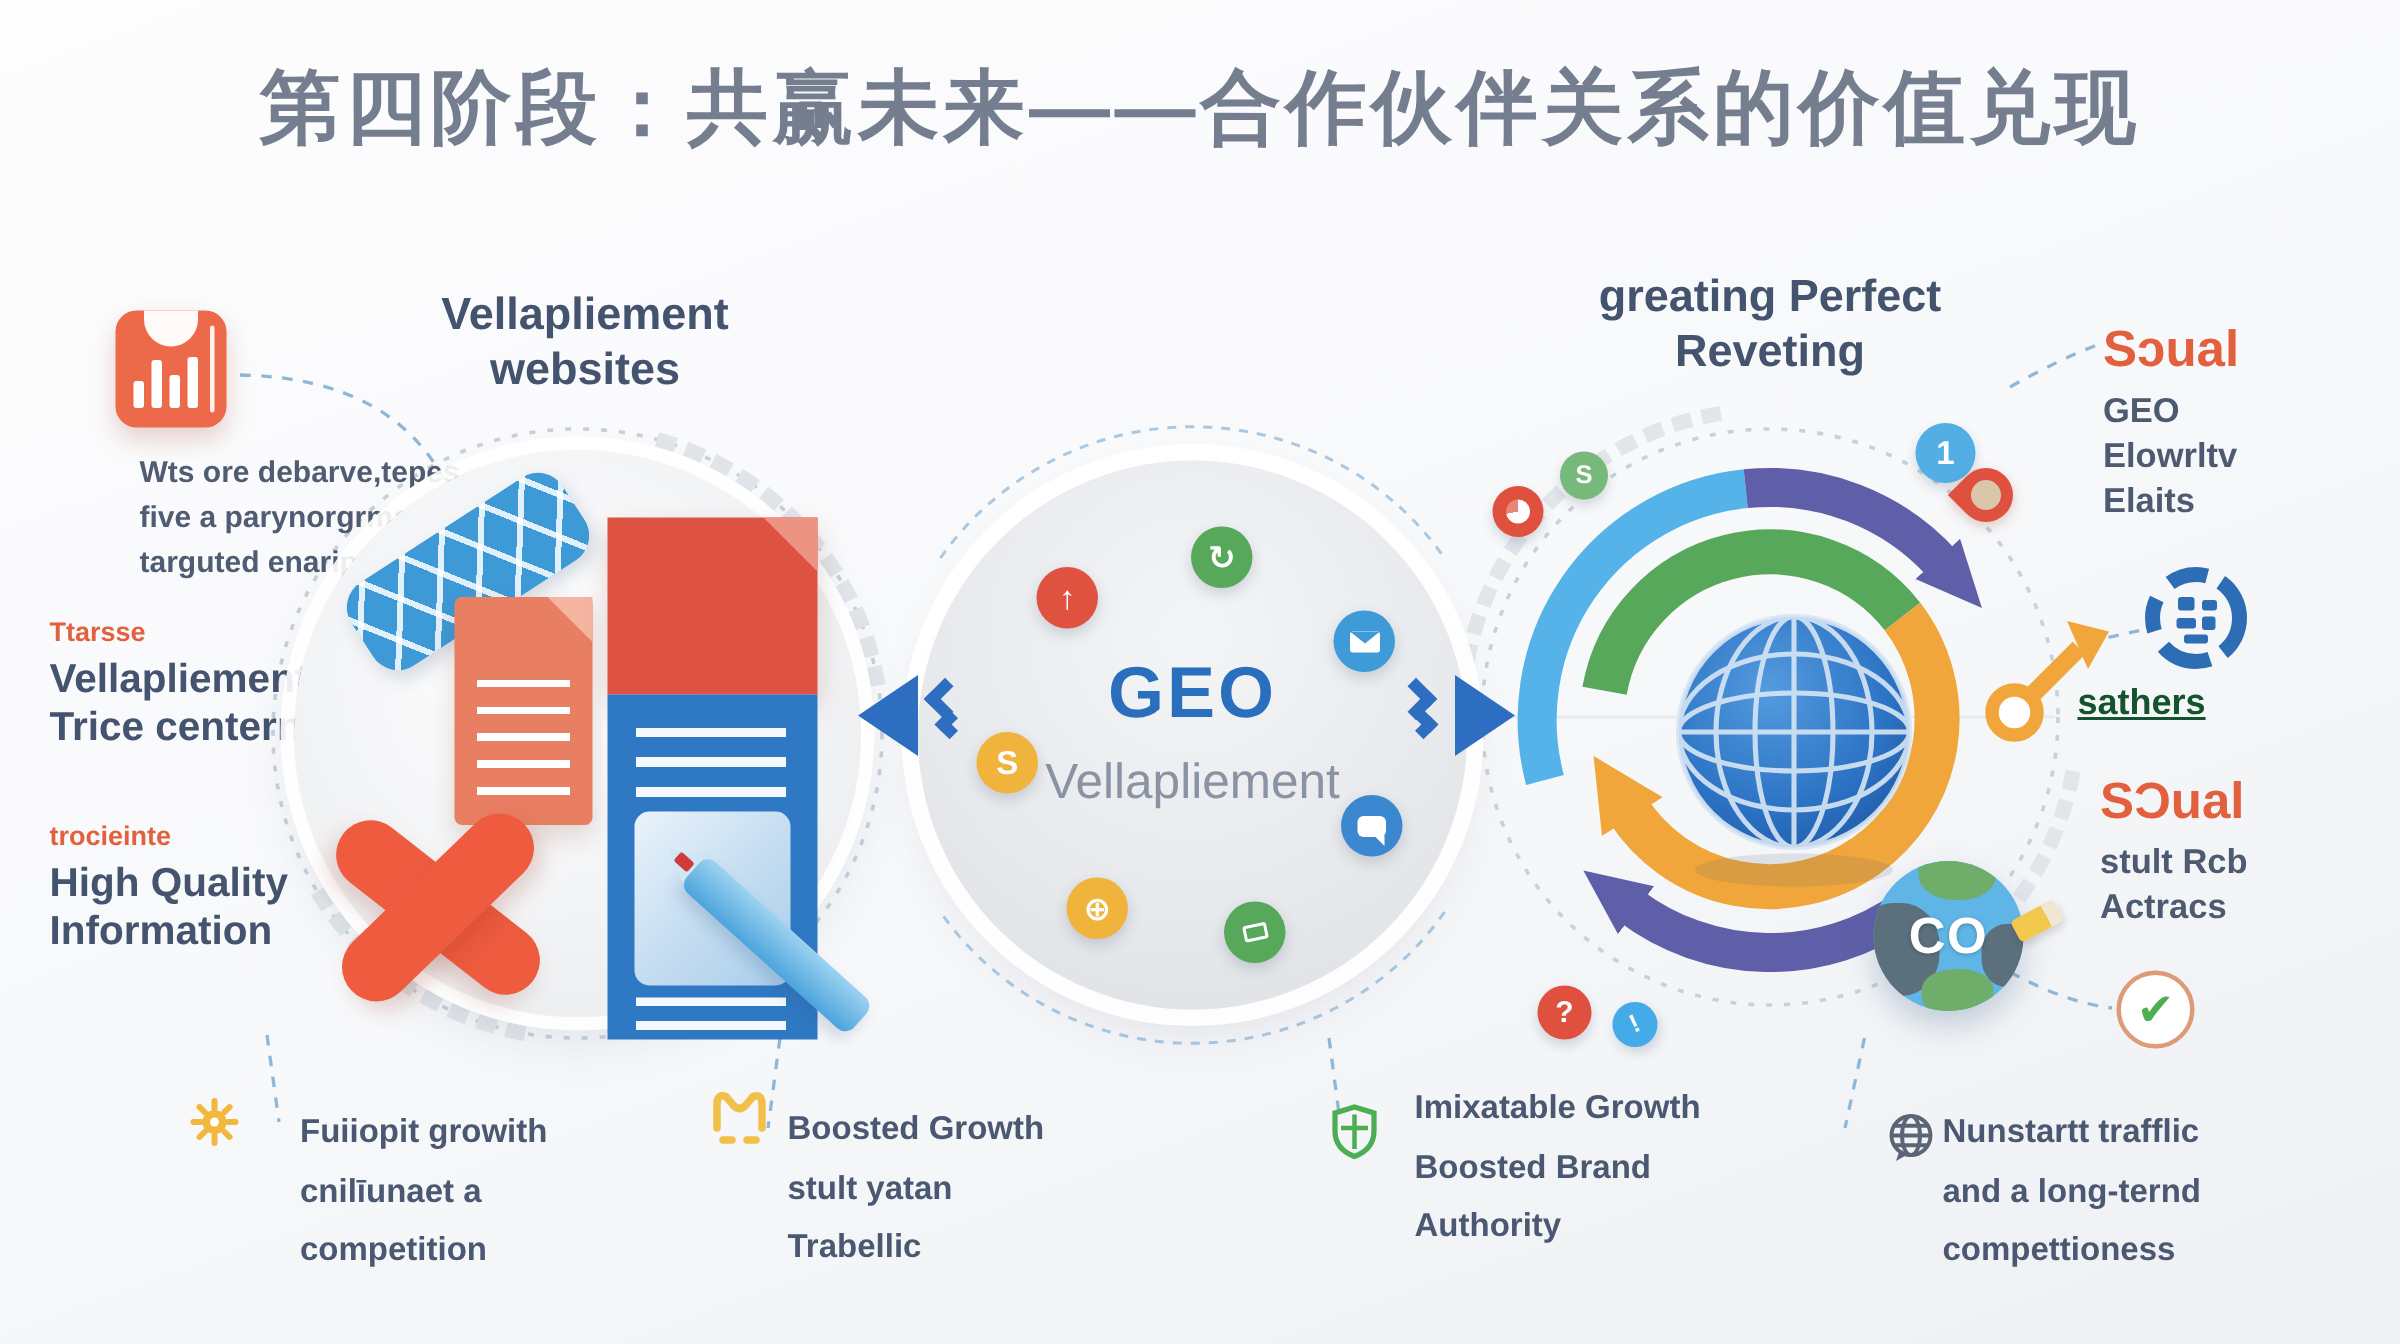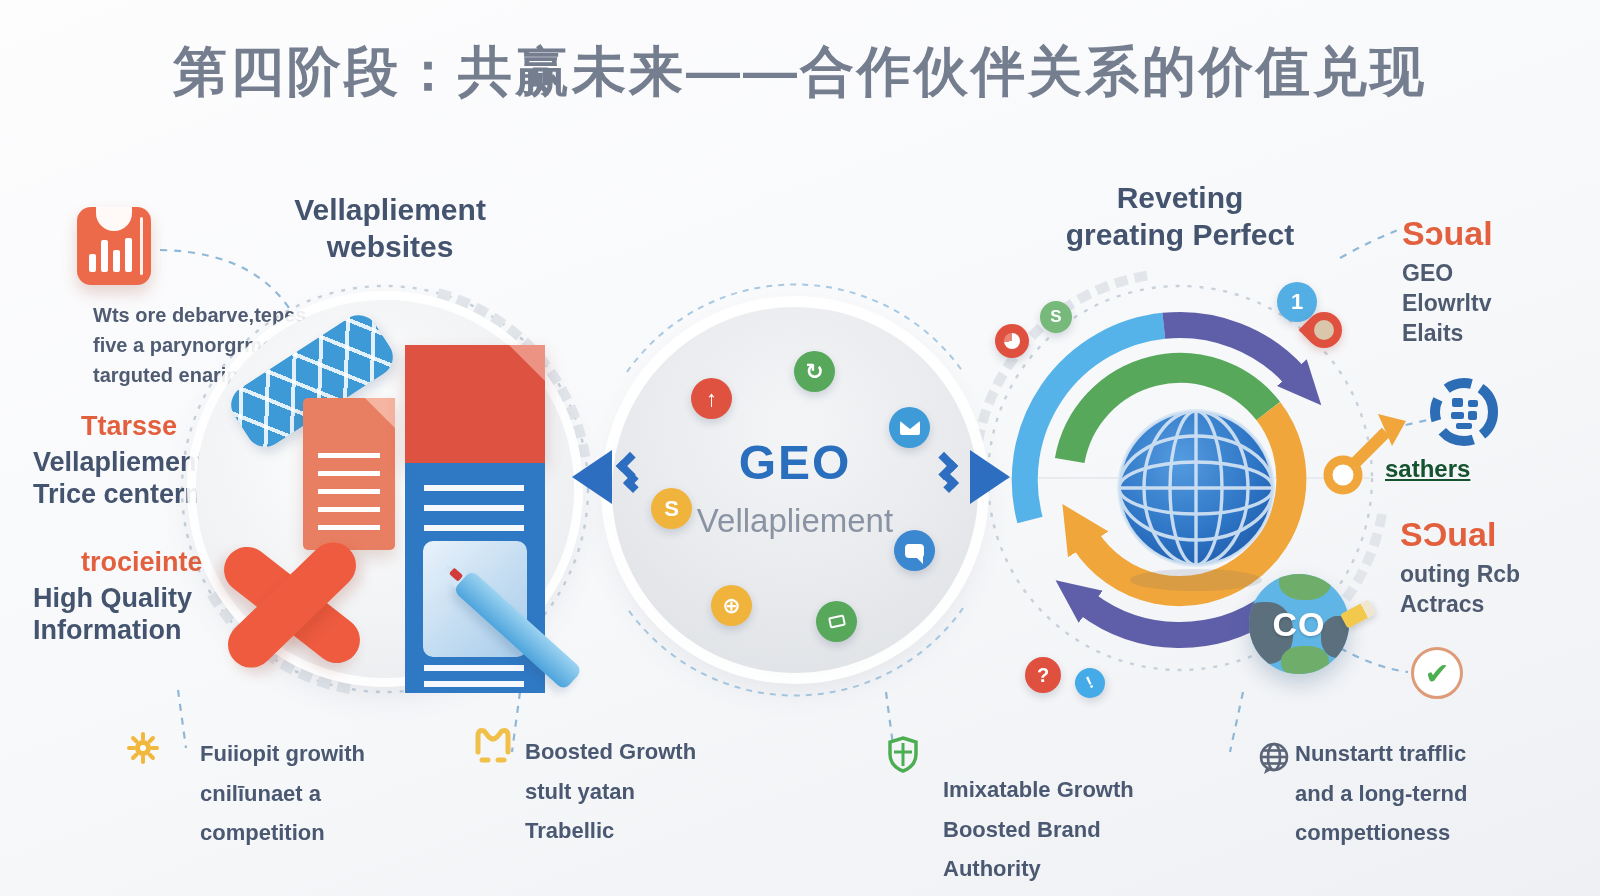--- a/index.html
+++ b/index.html
@@ -12,21 +12,21 @@
   }
   .abs { position:absolute; }
 
   
   .main-title {
     top:36px; left:0; width:100%; text-align:center;
     font-size:54px; font-weight:700; color:#757e8f; letter-spacing:3px;
   }
   .col-heading { text-align:center; font-size:30px; font-weight:800; color:#44536e; line-height:1.22; }
   .intro-para { font-size:20px; font-weight:600; color:#505c72; line-height:1.5; }
-  .feature-label { font-size:27px; font-weight:800; color:#e2603d; margin-bottom:4px;margin-left:48px; }
+  .feature-label { font-size:18px; font-weight:800; color:#e2603d; margin-bottom:4px; }
   .feature-line { font-size:27px; font-weight:700; color:#44536e; line-height:1.2; }
   .side-label { font-size:34px; font-weight:800; color:#e2603d; margin-bottom:6px; }
   .side-line { font-size:23px; font-weight:600; color:#4e5a70; line-height:1.3; }
   .sathers-label { font-size:24px; font-weight:700; color:#14532d;text-decoration:underline; }
   .benefit-line { font-size:22px; font-weight:700; color:#4a5872; line-height:1.25;margin-top:12px; }
 
   
   .big-circle { border-radius:50%; }
   #left-circle {
     left:196px; top:300px; width:378px; height:378px;
@@ -257,22 +257,22 @@
   <div class="chev-l abs" style="left:48px;top:6px;"></div>
   <div class="chev-l abs" style="left:54px;top:26px;width:14px;height:14px;"></div>
 </div>
 <div class="abs" style="left:926px;top:450px;width:90px;height:56px;">
   <div class="chev-r abs" style="left:8px;top:6px;"></div>
   <div class="chev-r abs" style="left:16px;top:26px;width:14px;height:14px;"></div>
   <div class="tri-right abs" style="left:44px;top:0;"></div>
 </div>
 
 <div class="abs col-heading" style="left:1040px;top:180px;width:280px;">
+  <div>greating Perfect</div>
   <div>Reveting</div>
-  <div>greating Perfect</div>
 </div>
 
 <svg class="abs" style="left:950px;top:250px;" width="460" height="460" viewBox="0 0 460 460">
   <defs>
     <radialGradient id="gGlobe" cx="40%" cy="32%" r="80%">
       <stop offset="0" stop-color="#549bdf"></stop>
       <stop offset="0.62" stop-color="#2d74c5"></stop>
       <stop offset="1" stop-color="#1e58a6"></stop>
     </radialGradient>
     <marker id="mArrP" markerUnits="userSpaceOnUse" markerWidth="60" markerHeight="60" refX="5" refY="20" orient="auto">
@@ -349,21 +349,21 @@
     <rect x="42" y="26" width="10" height="7" rx="2"></rect>
     <rect x="25" y="38" width="13" height="7" rx="2"></rect>
     <rect x="42" y="37" width="9" height="9" rx="2"></rect>
     <rect x="30" y="49" width="16" height="6" rx="2"></rect>
   </g>
 </svg>
 <div class="abs sathers-label" style="left:1385px;top:455px;">sathers</div>
 
 <div class="abs" style="left:1400px;top:515px;">
   <div class="side-label">SƆual</div>
-  <div class="side-line">outing Rcb</div>
+  <div class="side-line">stult Rcb</div>
   <div class="side-line">Actracs</div>
 </div>
 
 <div class="abs" style="left:126px;top:731px;">
   <svg class="benefit-icon" width="34" height="34" viewBox="0 0 34 34">
     <g stroke="#f2b83d" stroke-width="4" stroke-linecap="round">
       <line x1="17" y1="3" x2="17" y2="8"></line>
         <line x1="17" y1="26" x2="17" y2="31"></line>
       <line x1="3" y1="17" x2="8" y2="17"></line>
         <line x1="26" y1="17" x2="31" y2="17"></line>
@@ -395,21 +395,21 @@
   <div class="benefit-line">Trabellic</div>
 </div>
 
 <div class="abs" style="left:885px;top:735px;">
   <svg class="benefit-icon" width="36" height="40" viewBox="0 0 36 40">
     <path d="M18 3 L31 7 V19 Q31 31 18 36 Q5 31 5 19 V7 Z" fill="none" stroke="#4cae52" stroke-width="3.5"></path>
     <line x1="18" y1="8" x2="18" y2="31" stroke="#4cae52" stroke-width="3"></line>
     <line x1="9" y1="17" x2="27" y2="17" stroke="#4cae52" stroke-width="3"></line>
   </svg>
 </div>
-<div class="abs" style="left:943px;top:764px;">
+<div class="abs" style="left:943px;top:712px;">
   <div class="benefit-line">Imixatable Growth</div>
   <div class="benefit-line">Boosted Brand</div>
   <div class="benefit-line">Authority</div>
 </div>
 
 <div class="abs" style="left:1256px;top:740px;">
   <svg class="benefit-icon" width="36" height="36" viewBox="0 0 36 36">
     <g fill="none" stroke="#5b6577" stroke-width="2.6">
       <circle cx="18" cy="17" r="13"></circle>
       <ellipse cx="18" cy="17" rx="6" ry="13"></ellipse>

